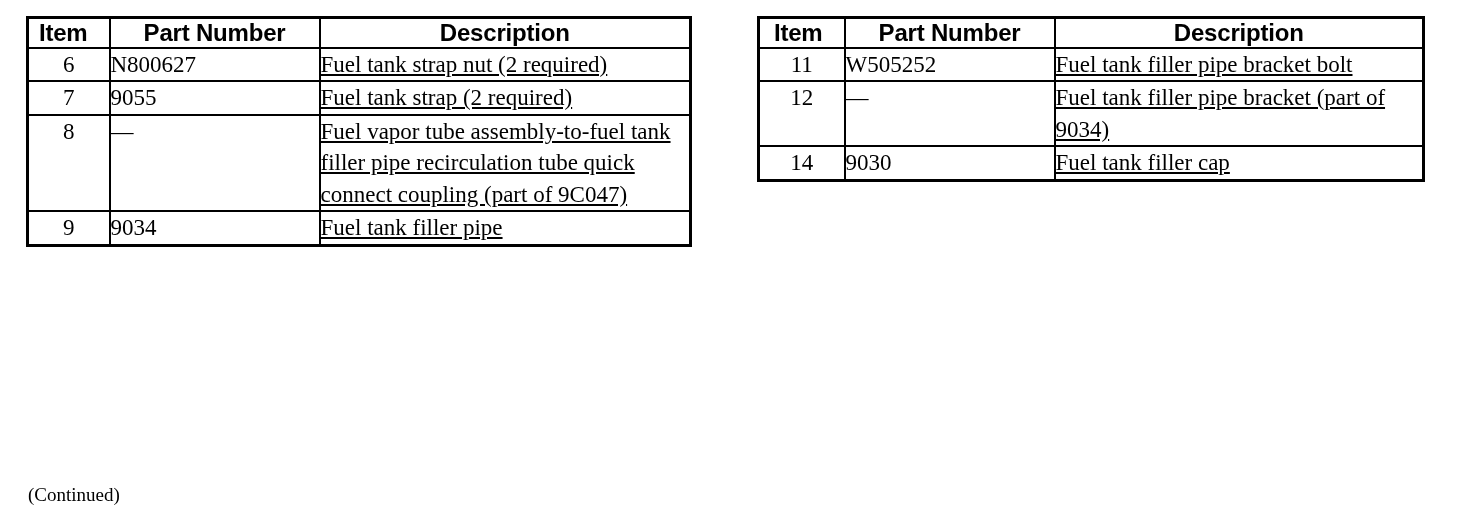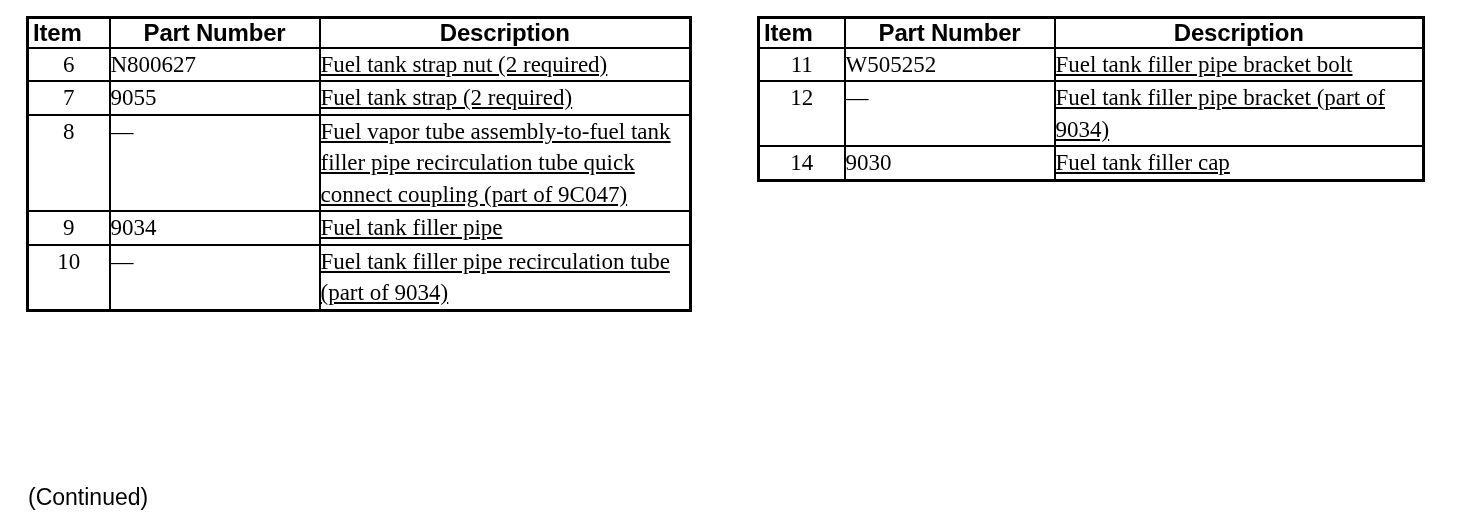--- a/index.html
+++ b/index.html
@@ -56,21 +56,21 @@
   
   thead th {
     font-family: "Liberation Sans", sans-serif;
     font-weight: bold;
     font-size: 24px;
     line-height: 1.16;
     text-align: center;
     padding: 6px 9px 7px 9px;
     letter-spacing: -0.2px;
   }
-  thead th.col-item { text-align: left; padding-left: 4px; padding-right: 21px; }
+  thead th.col-item { text-align: right; padding-left: 4px; padding-right: 21px; }
 
   
   tbody td {
     font-family: "Liberation Serif", serif;
     font-size: 23px;
     line-height: 1.37;
     padding: 5px 9px 7px 9px;
   }
   tbody td.cell-item {
     text-align: center;
@@ -94,22 +94,22 @@
   
   #right-table-block col.c-item { width: 86px; }
   #right-table-block col.c-part { width: 210px; }
   #right-table-block col.c-desc { width: auto; }
 
   
   .continued-note {
     position: absolute;
     left: 28px;
     top: 485px;
-    font-family: Liberation Sans, sans-serif;
-    font-size: 23px;
+    font-family: Liberation Serif, serif;
+    font-size: 19px;
     line-height: 1.1;
     white-space: nowrap;
   }
 </style>
 </head>
 <body>
 
 <div class="sheet">
 
   <div class="table-block" id="left-table-block">
@@ -140,25 +140,20 @@
         <tr>
           <td class="cell-item">8</td>
           <td class="cell-part">—</td>
           <td class="cell-desc">Fuel vapor tube assembly-to-fuel tank filler pipe recirculation tube quick connect coupling (part of 9C047)</td>
         </tr>
         <tr>
           <td class="cell-item">9</td>
           <td class="cell-part">9034</td>
           <td class="cell-desc">Fuel tank filler pipe</td>
         </tr>
-        <tr>
-          <td class="cell-item">10</td>
-          <td class="cell-part">—</td>
-          <td class="cell-desc">Fuel tank filler pipe recirculation tube (part of 9034)</td>
-        </tr>
       </tbody>
     </table>
   </div>
 
   <div class="table-block" id="right-table-block">
     <table class="parts-table">
       <colgroup>
         <col class="c-item">
         <col class="c-part">
         <col class="c-desc">

